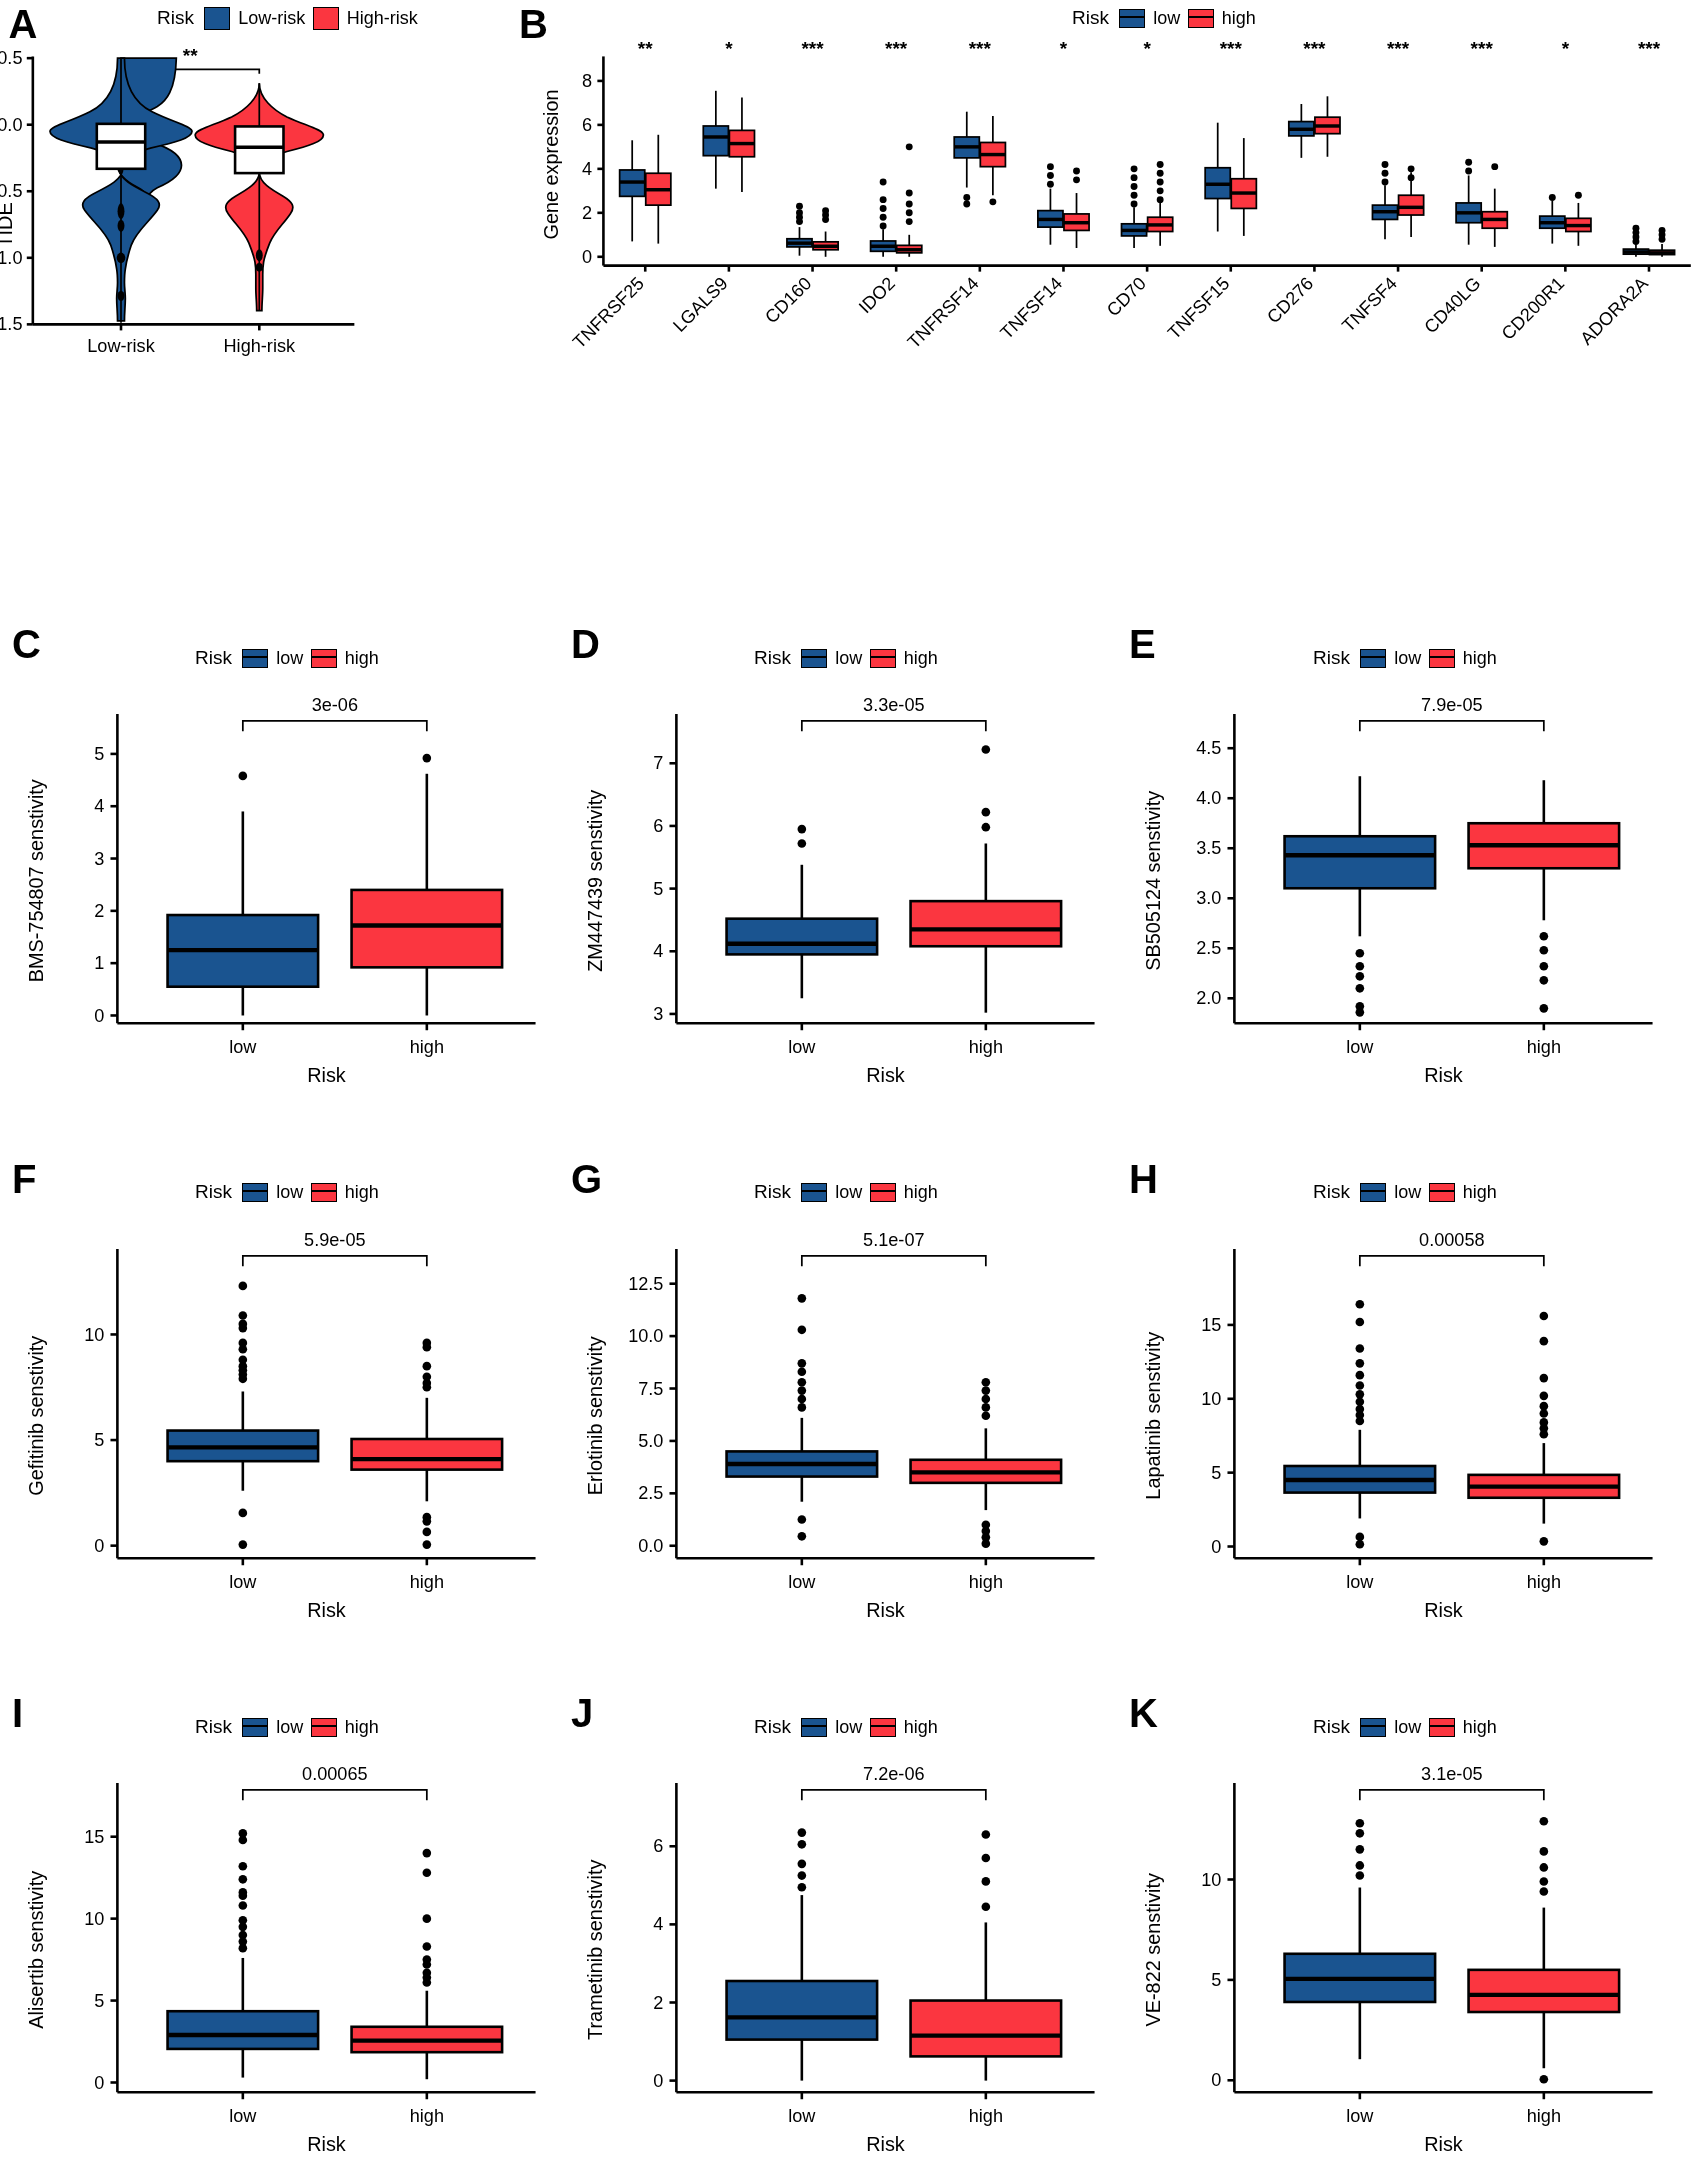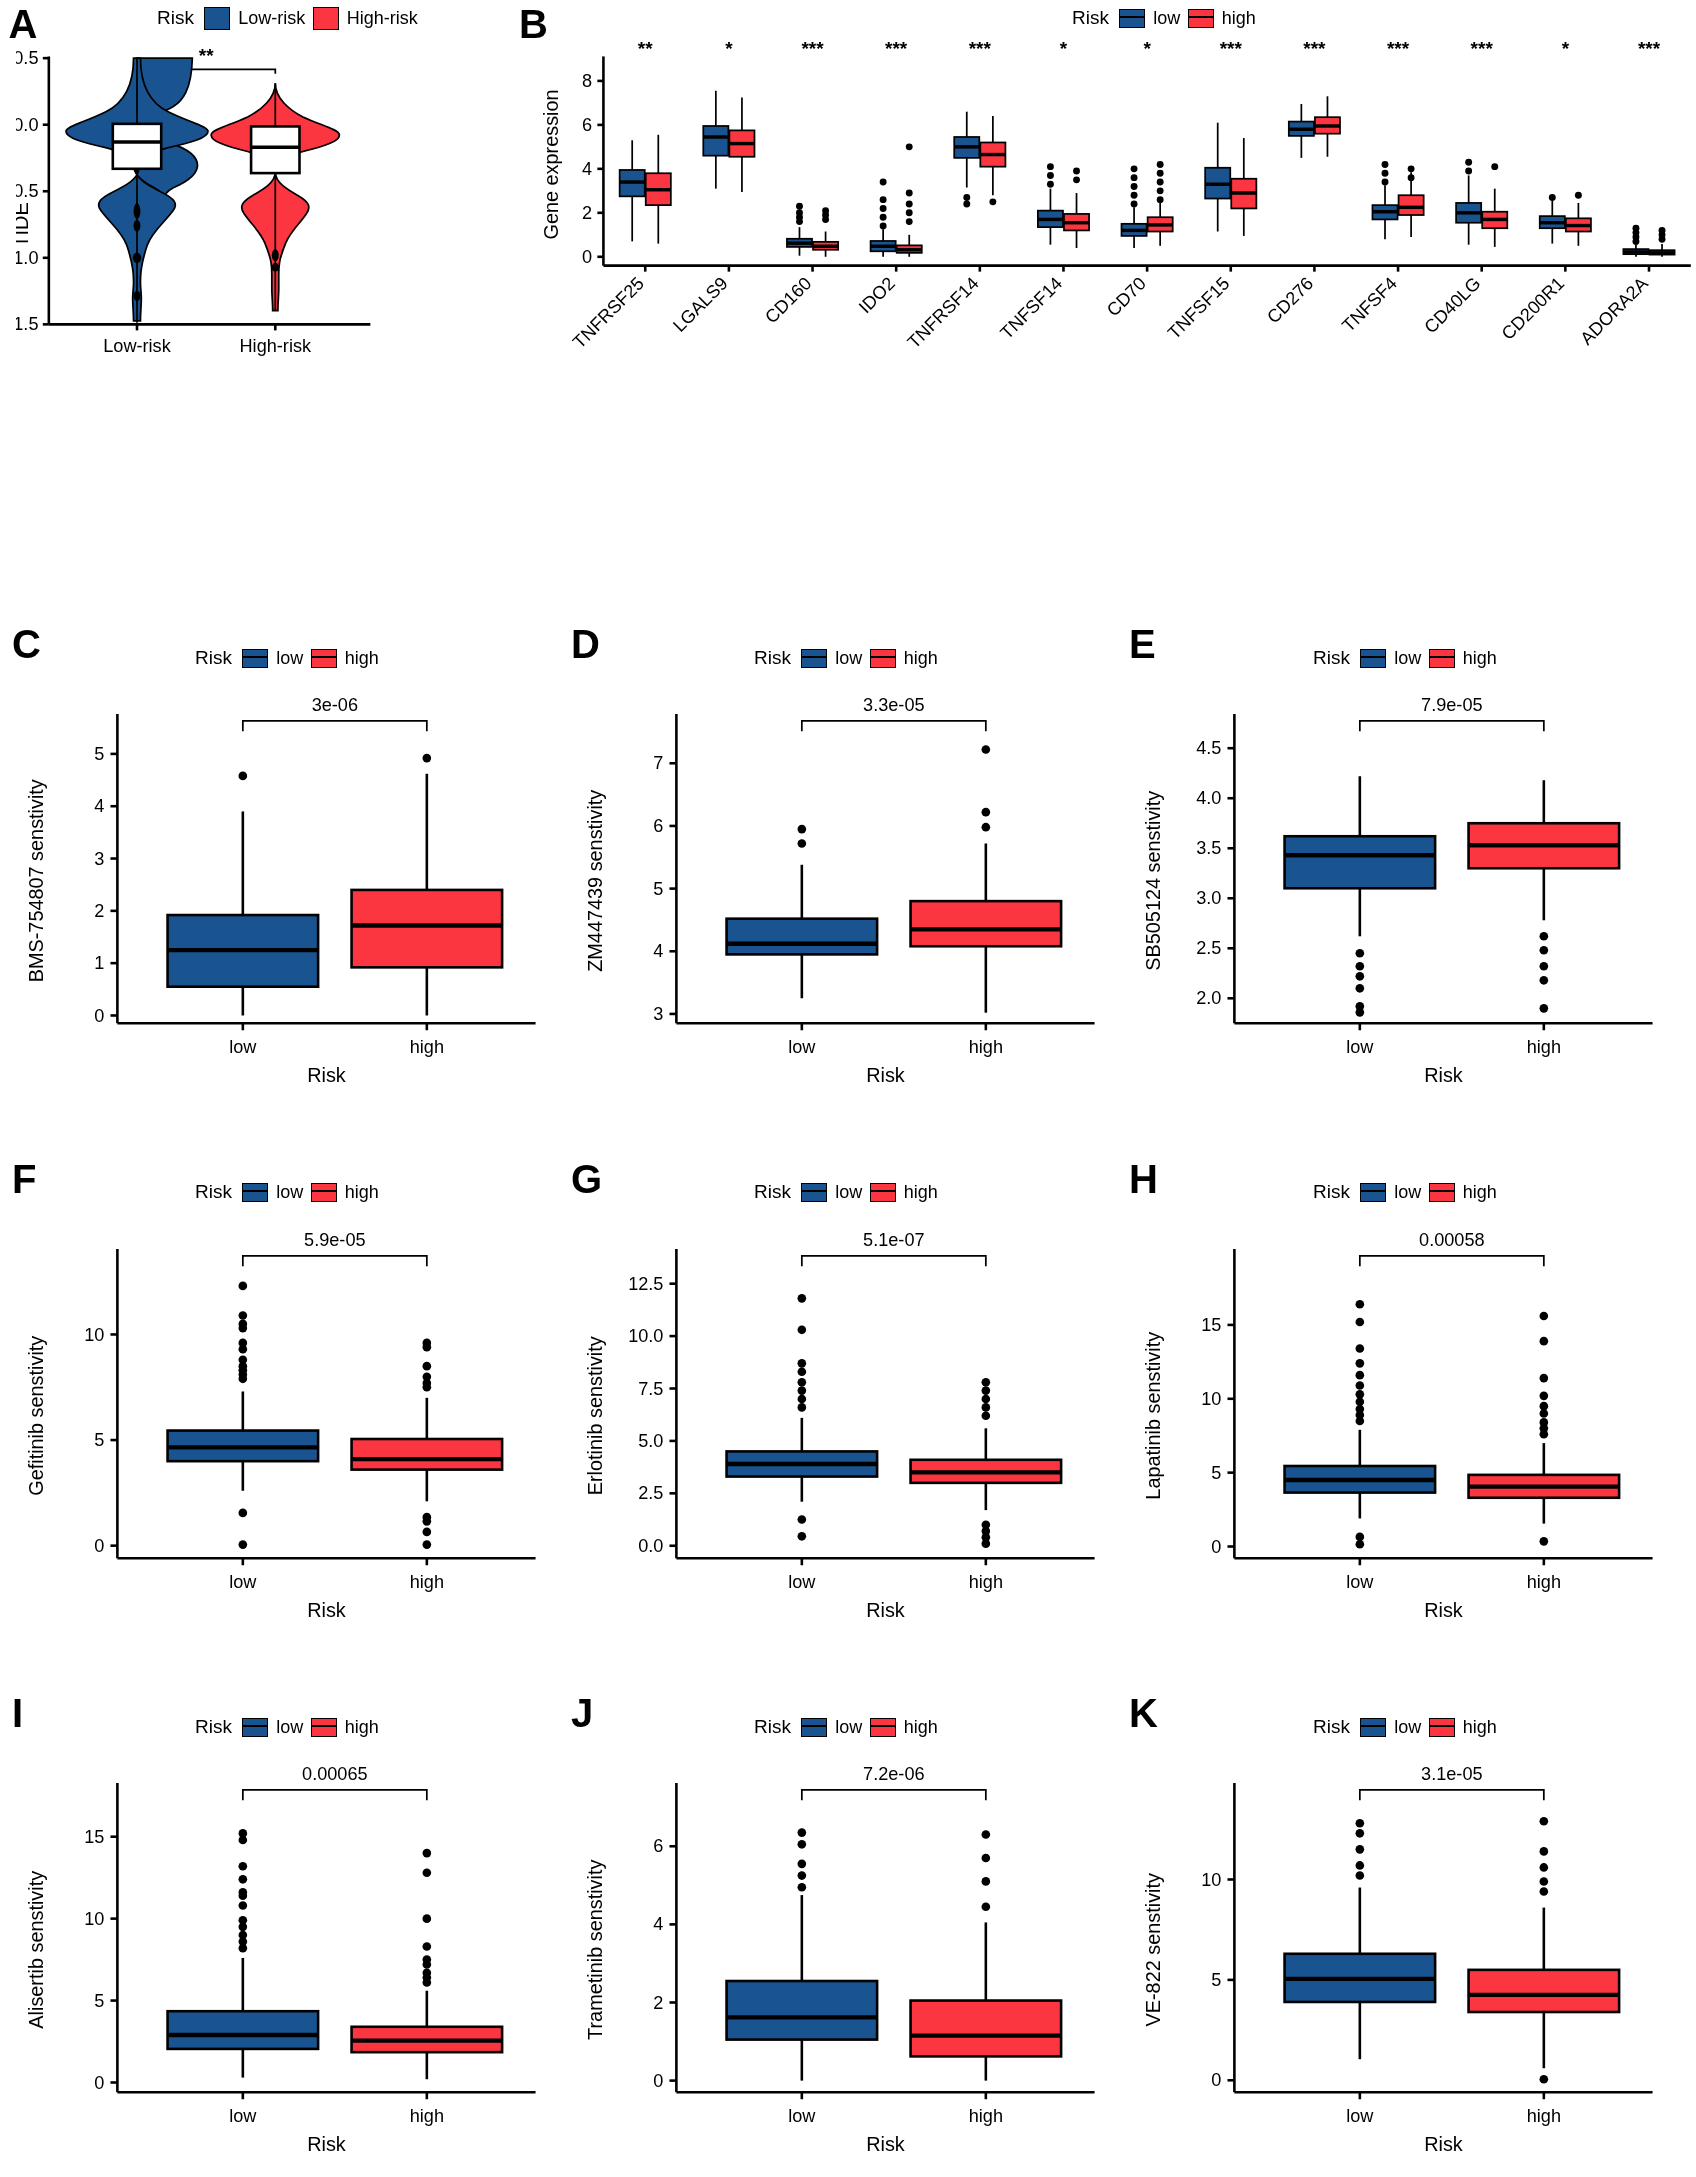--- a/index.html
+++ b/index.html
@@ -49,21 +49,21 @@
 
 <div class="plabel" style="left:8.6px; top:3.5px;">A</div>
 <div class="legend" style="left:157px; top:7px;">
   <span class="lg-title">Risk</span>
   <span class="sw sw-blue"></span>
   <span>Low-risk</span>
   <span class="sw sw-red"></span>
   <span>High-risk</span>
 </div>
 
-<div class="panel" style="left:16px; top:39px;text-decoration:underline;">
+<div class="panel" style="left:0px; top:39px;text-decoration:underline;">
 <svg width="363" height="346" viewBox="0 0 420 400">
 
   <line x1="38" y1="20" x2="38" y2="330" stroke="#000" stroke-width="3"></line>
   <line x1="38" y1="330" x2="410" y2="330" stroke="#000" stroke-width="3"></line>
 
   <g>
     <line x1="31" y1="22" x2="38" y2="22" stroke="#000" stroke-width="3"></line>
     <text class="axt" x="26" y="29" text-anchor="end">0.5</text>
     <line x1="31" y1="99" x2="38" y2="99" stroke="#000" stroke-width="3"></line>
     <text class="axt" x="26" y="106" text-anchor="end">0.0</text>

